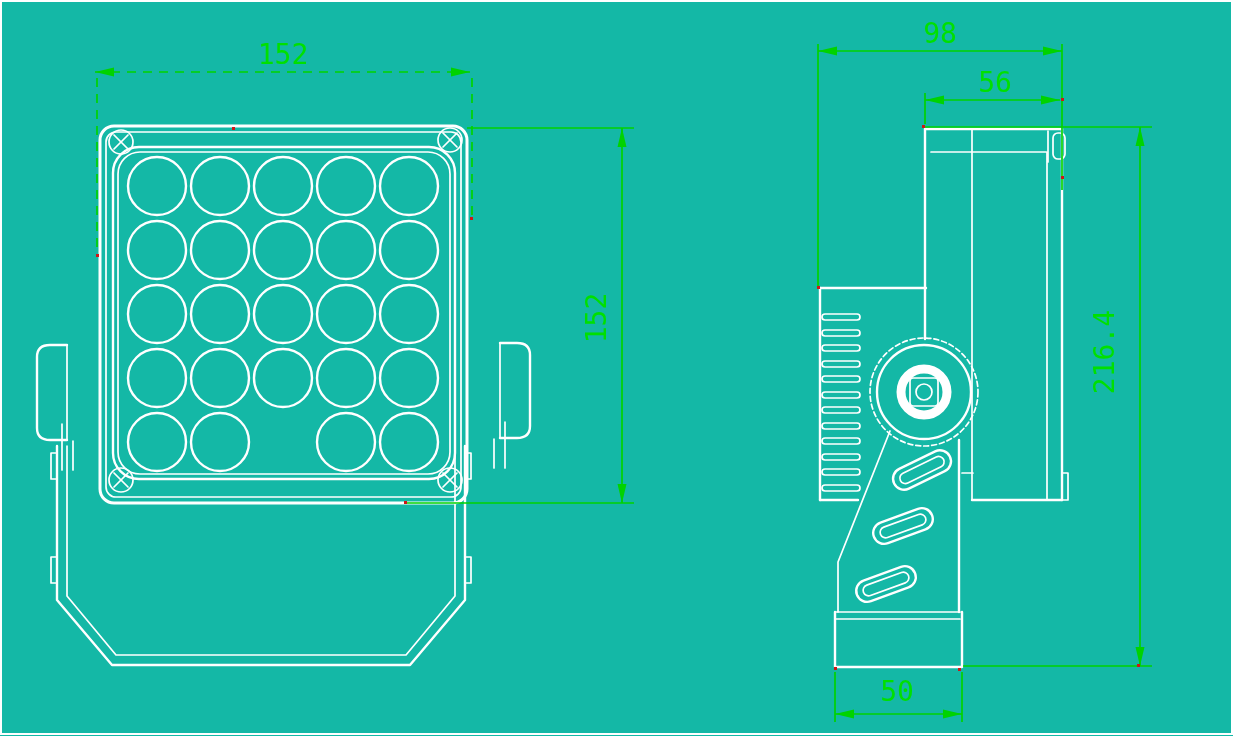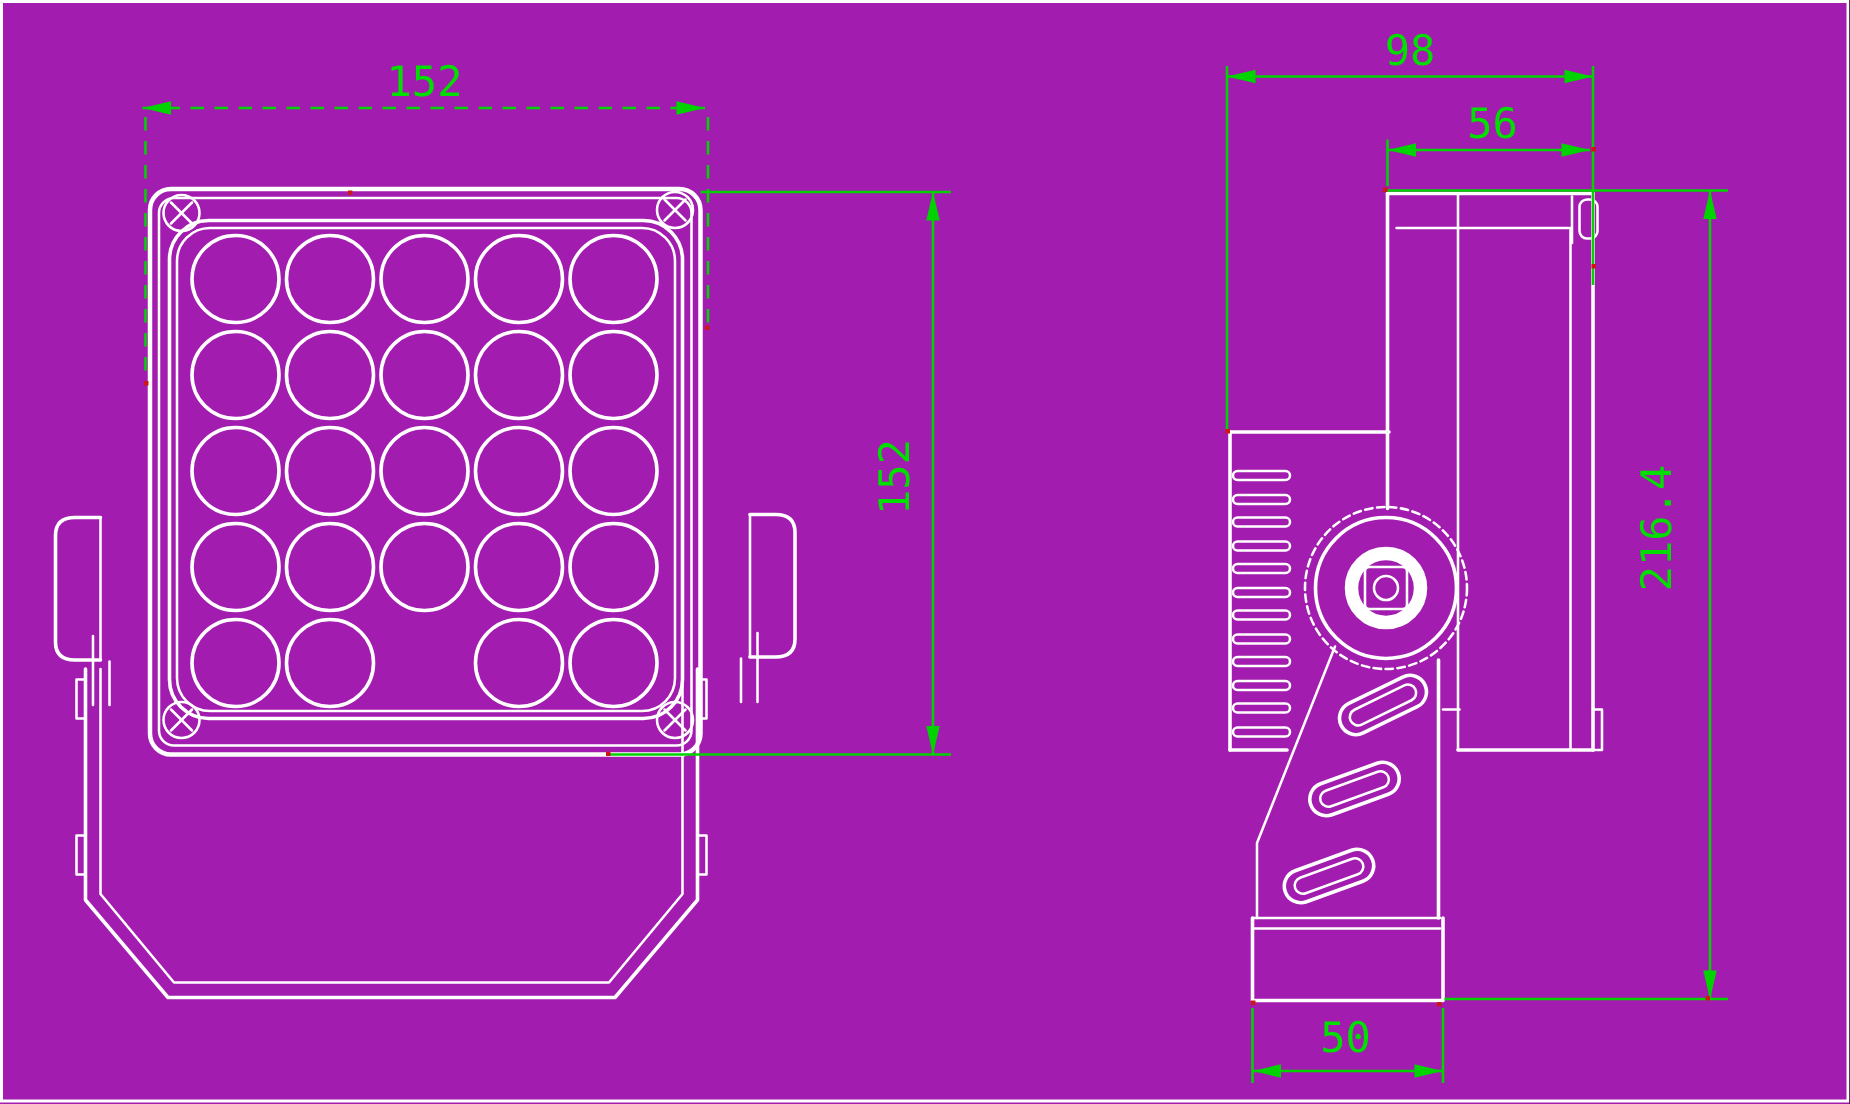--- a/index.html
+++ b/index.html
@@ -1,16 +1,16 @@
 <!DOCTYPE html>
 <html><head>
 <meta charset="utf-8">
 <style>
   html,body{margin:0;padding:0;background:#000;}
-  .canvas{position:relative;width:1233px;height:736px;background:#a21caf;}
+  .canvas{position:relative;width:1233px;height:736px;background:#14b8a6;}
   svg{display:block;}
   .w{stroke:#ffffff;fill:none;stroke-width:2.4;stroke-linecap:round;stroke-linejoin:round;}
   .w3{stroke-width:3;}
   .w1{stroke-width:1.7;}
   .wthick{stroke-width:9;}
   .knurl{stroke-dasharray:5 3;}
   .g{stroke:#00d300;fill:none;stroke-width:1.7;stroke-linecap:butt;}
   .gd{stroke-dasharray:9 7;}
   .ga{fill:#00d300;stroke:none;}
   .dim-text{fill:#00e000;font-family:"DejaVu Sans Mono",monospace;font-size:28px;}

